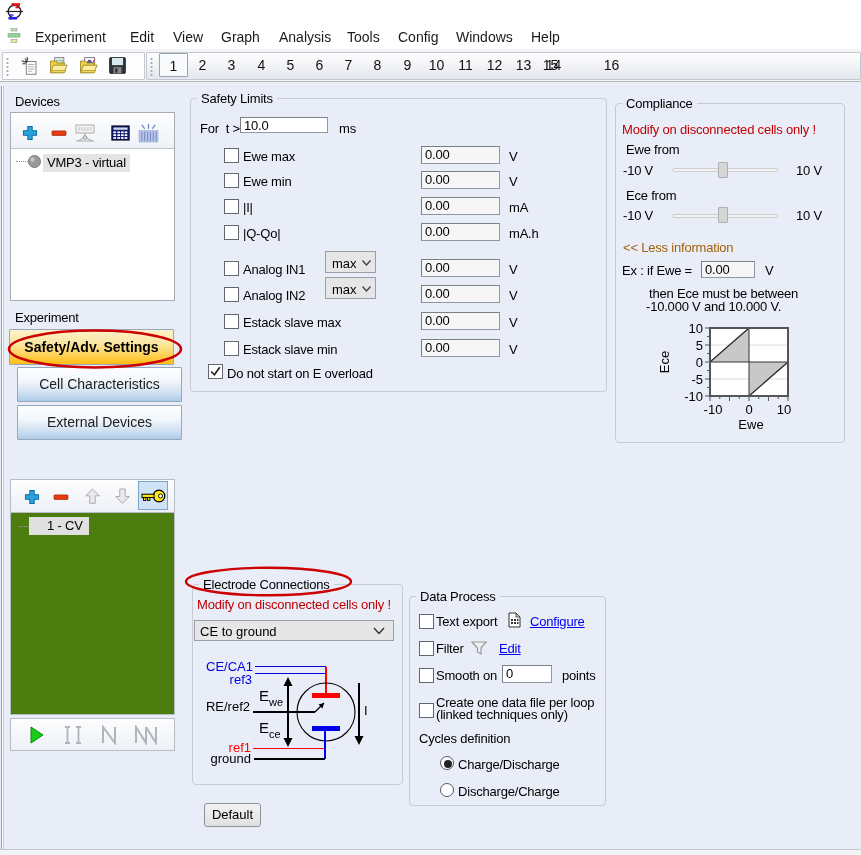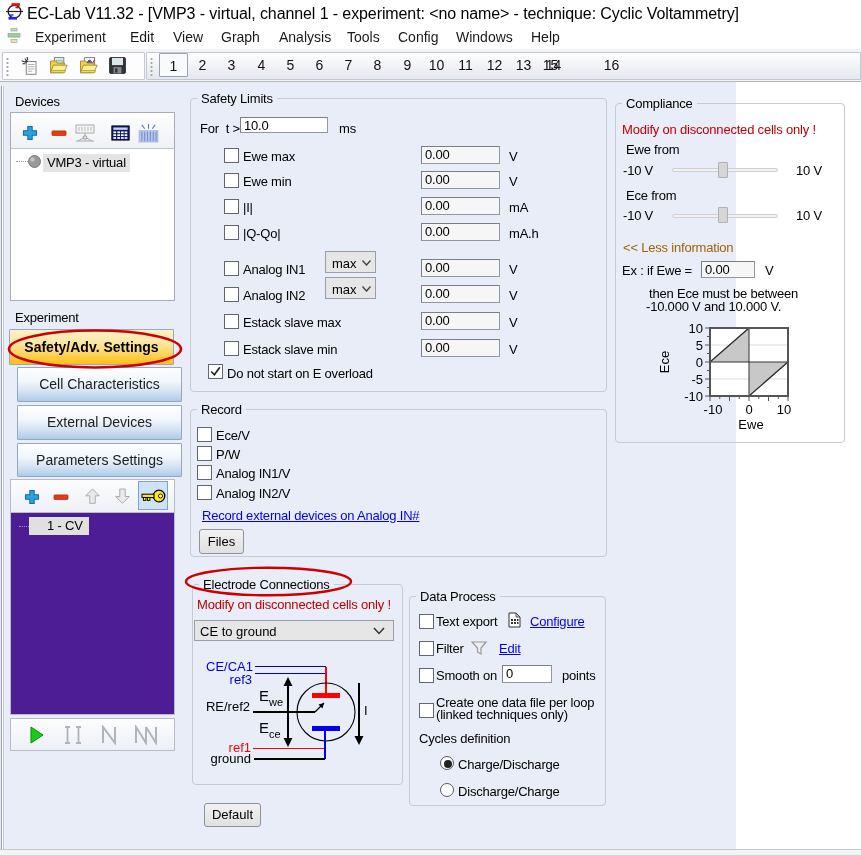--- a/index.html
+++ b/index.html
@@ -7,21 +7,21 @@
 body { font-family:"Liberation Sans", sans-serif; font-size:13px; color:#000; background:#fff; position:relative; }
 .abs { position:absolute; }
 .lbl { position:absolute; font-size:13px; white-space:nowrap; line-height:1; letter-spacing:-0.2px; }
 #titlebar { position:absolute; left:0; top:0; width:861px; height:23px; background:#fff; }
 #menubar { position:absolute; left:0; top:23px; width:861px; height:26px; background:#fff; }
 .menuitem { position:absolute; top:6px; font-size:14px; color:#1a1a1a; }
 #toolbar { position:absolute; left:0; top:49px; width:861px; height:33px; background:#f4f4f6; border-bottom:1px solid #b8b8bc; }
 .tband { position:absolute; top:3px; height:28px; background:linear-gradient(#fefefe,#e4e7ee); border:1px solid #c4c8d0; border-radius:1px; }
 .chbtn { position:absolute; top:4px; width:29px; height:24px; font-size:14px; color:#111; text-align:center; line-height:24px; }
 .chbtn.sel { background:#f8fafc; border:1px solid #98a4b4; border-radius:1px; }
-#main { position:absolute; left:0; top:82px; width:736px; height:773px; background:#e9edf8; }
+#main { position:absolute; left:0; top:82px; width:861px; height:773px; background:#e9edf8; }
 .gb { position:absolute; border:1px solid #c6cad2; border-radius:4px; }
 .gb .gt { position:absolute; top:-8px; left:6px; background:#e9edf8; padding:0 4px; font-size:13px; line-height:15px; white-space:nowrap; letter-spacing:-0.2px; }
 .cb { position:absolute; width:15px; height:15px; background:#fff; border:1px solid #62666e; }
 .inp { position:absolute; height:18px; background:#f6f6f6; border:1px solid #9298a2; border-top-color:#7a8088; border-left-color:#7a8088; font-size:13px; padding:1px 3px; line-height:14px; letter-spacing:-0.2px; }
 .red { color:#c00000; }
 .link { color:#0000ee; text-decoration:underline; }
 .btn { position:absolute; background:linear-gradient(#f2f2f2,#e0e0e0); border:1px solid #8e929a; border-radius:3px; font-size:13px; text-align:center; }
 .tbtn { position:absolute; left:9px; width:165px; height:35px; border:1px solid #98a8bc; border-radius:1px; text-align:center; font-size:14px; }
 .tbtn.blue { background:linear-gradient(180deg,#fdfeff 0%,#f2f7fc 40%,#d3e2f2 72%,#b7d1ea 94%,#abc9e7 100%); color:#202020;margin-left:8px; }
 .tbtn.yellow { background:linear-gradient(180deg,#fcf2ca 0%,#fae7a4 38%,#fed35b 72%,#ffc426 92%,#ffbe14 100%); font-weight:bold; color:#000; }
@@ -36,21 +36,20 @@
 
 <div id="titlebar">
   <svg class="abs" style="left:5px;top:2px" width="19" height="19" viewBox="0 0 19 19">
     <circle cx="9.5" cy="9.5" r="6.3" fill="none" stroke="#222" stroke-width="1.4"></circle>
     <line x1="1" y1="9.5" x2="18" y2="9.5" stroke="#222" stroke-width="1.2"></line>
     <rect x="6.5" y="1.2" width="8.5" height="2.6" fill="#e81010"></rect>
     <line x1="10.5" y1="5.6" x2="14.5" y2="5.6" stroke="#e81010" stroke-width="1.4"></line>
     <rect x="3.5" y="15" width="8.5" height="2.6" fill="#2020e8"></rect>
     <line x1="4.5" y1="13" x2="8.5" y2="13" stroke="#2020e8" stroke-width="1.4"></line>
   </svg>
-  <span class="lbl" style="left:27px;top:6px;font-size:16px;letter-spacing:-0.1px;">EC-Lab V11.32 - [VMP3 - virtual, channel 1 - experiment: &lt;no name&gt; - technique: Cyclic Voltammetry]</span>
 </div>
 
 <div id="menubar">
   <svg class="abs" style="left:7px;top:5px" width="14" height="15" viewBox="0 0 14 15">
     <rect x="4" y="0" width="6" height="3" fill="#b8e0b0" stroke="#888" stroke-width="0.5"></rect>
     <rect x="1" y="5.5" width="12" height="3.6" fill="#8fd88f" stroke="#888" stroke-width="0.5"></rect>
     <rect x="4" y="11.5" width="6" height="3" fill="#e8e8a0" stroke="#888" stroke-width="0.5"></rect>
   </svg>
   <span class="menuitem" style="left:35px;">Experiment</span>
   <span class="menuitem" style="left:130px;">Edit</span>
@@ -199,21 +198,20 @@
         <circle cx="5.5" cy="5.5" r="2.2" fill="#c4c4c4"></circle>
       </svg>
     <span class="lbl" style="left:32px;top:41px;background:#e4e4e4;padding:2px 4px 3px 4px;">VMP3 - virtual</span>
   </div>
 
   <span class="lbl" style="left:15px;top:229px;">Experiment</span>
 
   <div class="tbtn yellow" style="top:247px;height:36px;line-height:34px;">Safety/Adv. Settings</div>
   <div class="tbtn blue" style="top:285px;height:35px;line-height:33px;">Cell Characteristics</div>
   <div class="tbtn blue" style="top:323px;height:35px;line-height:33px;">External Devices</div>
-  <div class="tbtn blue" style="top:361px;height:34px;line-height:32px;">Parameters Settings</div>
 
   <svg class="abs" style="left:2px;top:240px;" width="190" height="50" viewBox="0 0 190 50">
     <ellipse cx="93" cy="27" rx="86" ry="18.5" fill="none" stroke="#cc0000" stroke-width="2.6"></ellipse>
   </svg>
 
   <div class="abs" style="left:10px;top:397px;width:165px;height:34px;background:linear-gradient(#fdfdfe,#edf0f6);border:1px solid #b8bcc6;">
     <svg class="abs" style="left:13px;top:9px" width="16" height="16" viewBox="0 0 22 22">
       <path d="M8 2 h6 v6 h6 v6 h-6 v6 h-6 v-6 H2 V8 h6 Z" fill="#2aa3dc" stroke="#0d6ea8" stroke-width="1.4"></path>
     </svg>
     <svg class="abs" style="left:42px;top:10px" width="16" height="14" viewBox="0 0 22 20">
@@ -228,21 +226,21 @@
     <div class="abs" style="left:127px;top:1px;width:30px;height:29px;background:#cfe3f7;border:1px solid #7da2ce;"></div>
     <svg class="abs" style="left:130px;top:8px" width="25" height="16" viewBox="0 0 25 16">
       <circle cx="18" cy="8" r="5.8" fill="#ffe814" stroke="#000" stroke-width="1.3"></circle>
       <circle cx="19.5" cy="8" r="2" fill="#fff" stroke="#000" stroke-width="0.9"></circle>
       <rect x="1" y="6.2" width="12" height="3.4" fill="#ffe814" stroke="#000" stroke-width="1"></rect>
       <rect x="2.5" y="9.4" width="2.4" height="3" fill="#ffe814" stroke="#000" stroke-width="0.9"></rect>
       <rect x="6.5" y="9.4" width="2.4" height="3" fill="#ffe814" stroke="#000" stroke-width="0.9"></rect>
     </svg>
   </div>
 
-  <div class="abs" style="left:10px;top:431px;width:165px;height:202px;background:#4c1d95;border:1px solid #b8bcc6;border-top:none;">
+  <div class="abs" style="left:10px;top:431px;width:165px;height:202px;background:#4d7c0f;border:1px solid #b8bcc6;border-top:none;">
     <div class="abs" style="left:8px;top:13px;width:12px;height:0;border-top:1px dotted #999;"></div>
     <span class="lbl" style="left:18px;top:4px;background:#e0e0e0;padding:2px 6px 3px 18px;">1 - CV</span>
   </div>
 
   <div class="abs" style="left:10px;top:636px;width:165px;height:33px;background:linear-gradient(#fdfdfe,#edf0f6);border:1px solid #b8bcc6;">
     <svg class="abs" style="left:16px;top:6px" width="20" height="20" viewBox="0 0 20 20">
       <path d="M4 2 L16 10 L4 18 Z" fill="#18cc18" stroke="#0a8a0a"></path>
     </svg>
     <svg class="abs" style="left:52px;top:6px" width="24" height="20" viewBox="0 0 24 20">
       <g fill="none" stroke="#b0b4bc" stroke-width="1.8">
@@ -323,33 +321,20 @@
     <div class="inp" style="left:230px;top:240px;width:79px;">0.00</div>
     <span class="lbl" style="left:318px;top:244px;">V</span>
 
     <div class="cb" style="left:17px;top:265px;"></div>
     <svg class="abs" style="left:18px;top:266px;" width="13" height="13" viewBox="0 0 12 12">
         <path d="M2 6 L5 9 L10 2" fill="none" stroke="#222" stroke-width="1.6"></path>
       </svg>
     <span class="lbl" style="left:36px;top:268px;">Do not start on E overload</span>
   </div>
 
-  <div class="gb" style="left:190px;top:327px;width:417px;height:148px;">
-    <span class="gt">Record</span>
-    <div class="cb" style="left:6px;top:17px;"></div>
-    <span class="lbl" style="left:25px;top:19px;">Ece/V</span>
-    <div class="cb" style="left:6px;top:36px;"></div>
-    <span class="lbl" style="left:25px;top:38px;">P/W</span>
-    <div class="cb" style="left:6px;top:55px;"></div>
-    <span class="lbl" style="left:25px;top:57px;">Analog IN1/V</span>
-    <div class="cb" style="left:6px;top:75px;"></div>
-    <span class="lbl" style="left:25px;top:77px;">Analog IN2/V</span>
-    <span class="lbl link" style="left:11px;top:99px;">Record external devices on Analog IN#</span>
-    <div class="btn" style="left:8px;top:119px;width:45px;height:25px;line-height:23px;">Files</div>
-  </div>
 
   <div class="gb" style="left:192px;top:502px;width:211px;height:201px;">
     <span class="gt">Electrode Connections</span>
     <span class="lbl red" style="left:4px;top:13px;">Modify on disconnected cells only !</span>
     <div class="dd" style="left:1px;top:35px;width:200px;height:21px;">
         <span style="position:absolute;left:5px;top:3px;">CE to ground</span>
         <span class="chev" style="right:8px;top:6px;width:12px;height:8px;">
           <svg width="12" height="8" viewBox="0 0 12 8">
             <path d="M1 1 L6 6.5 L11 1" fill="none" stroke="#333" stroke-width="1.5"></path>
           </svg>

